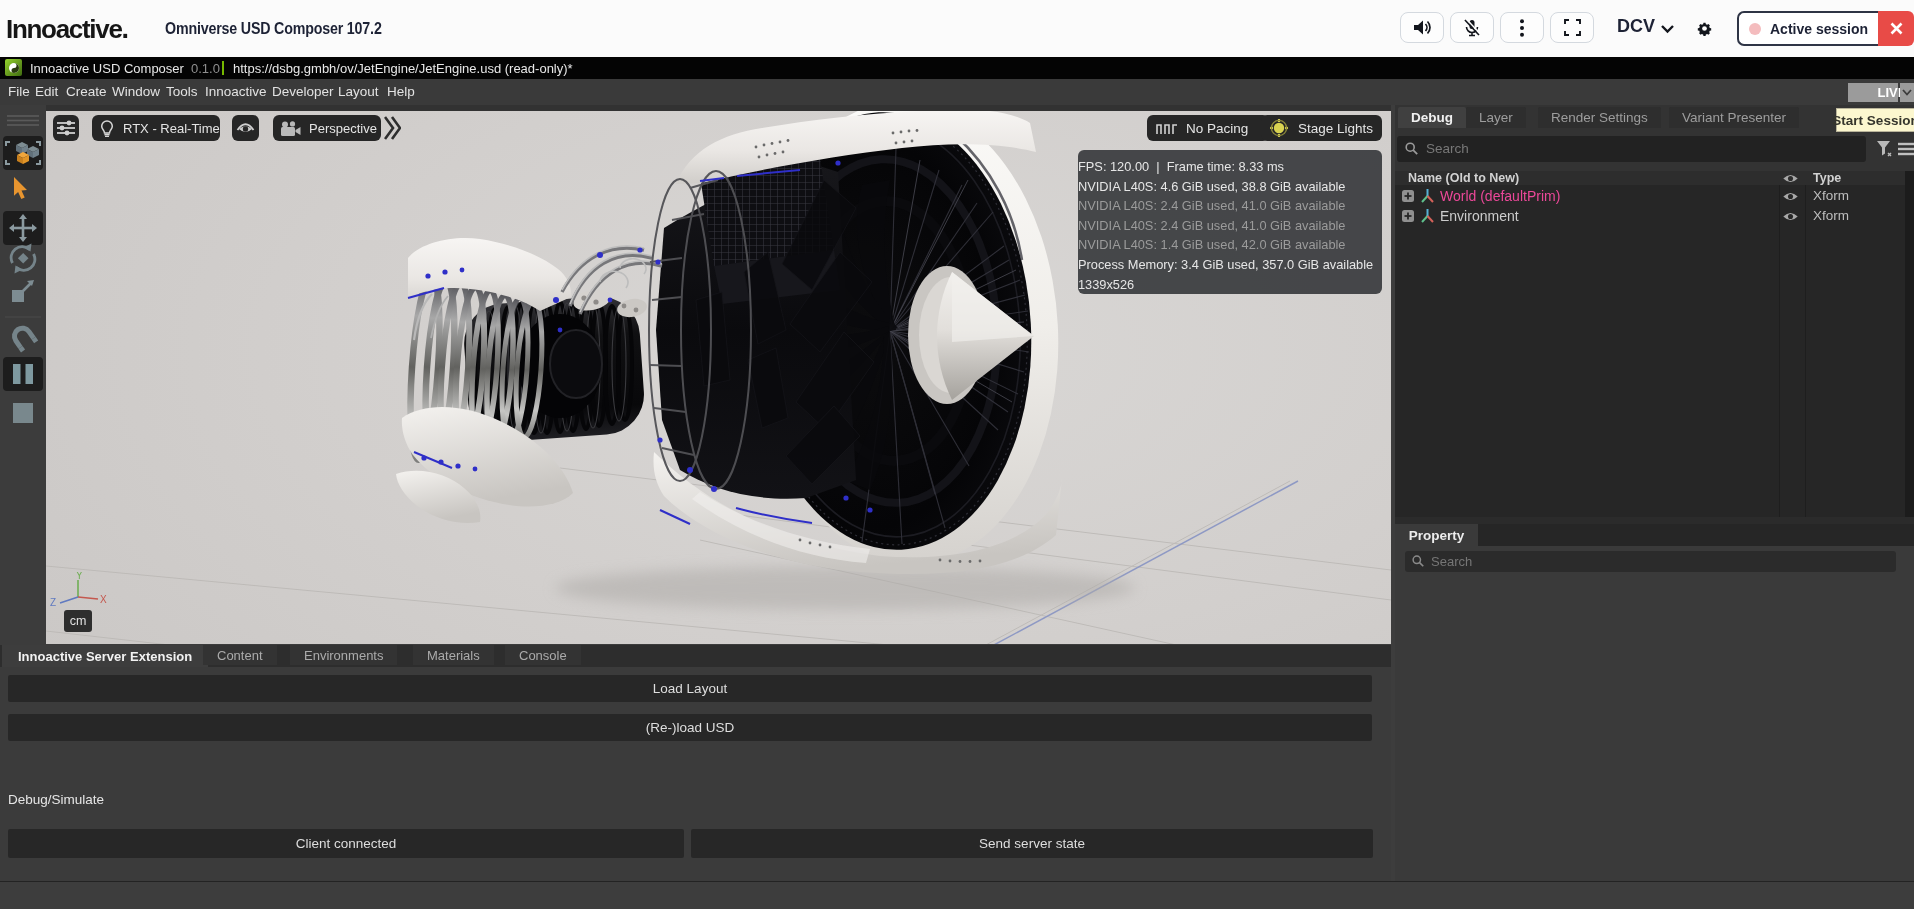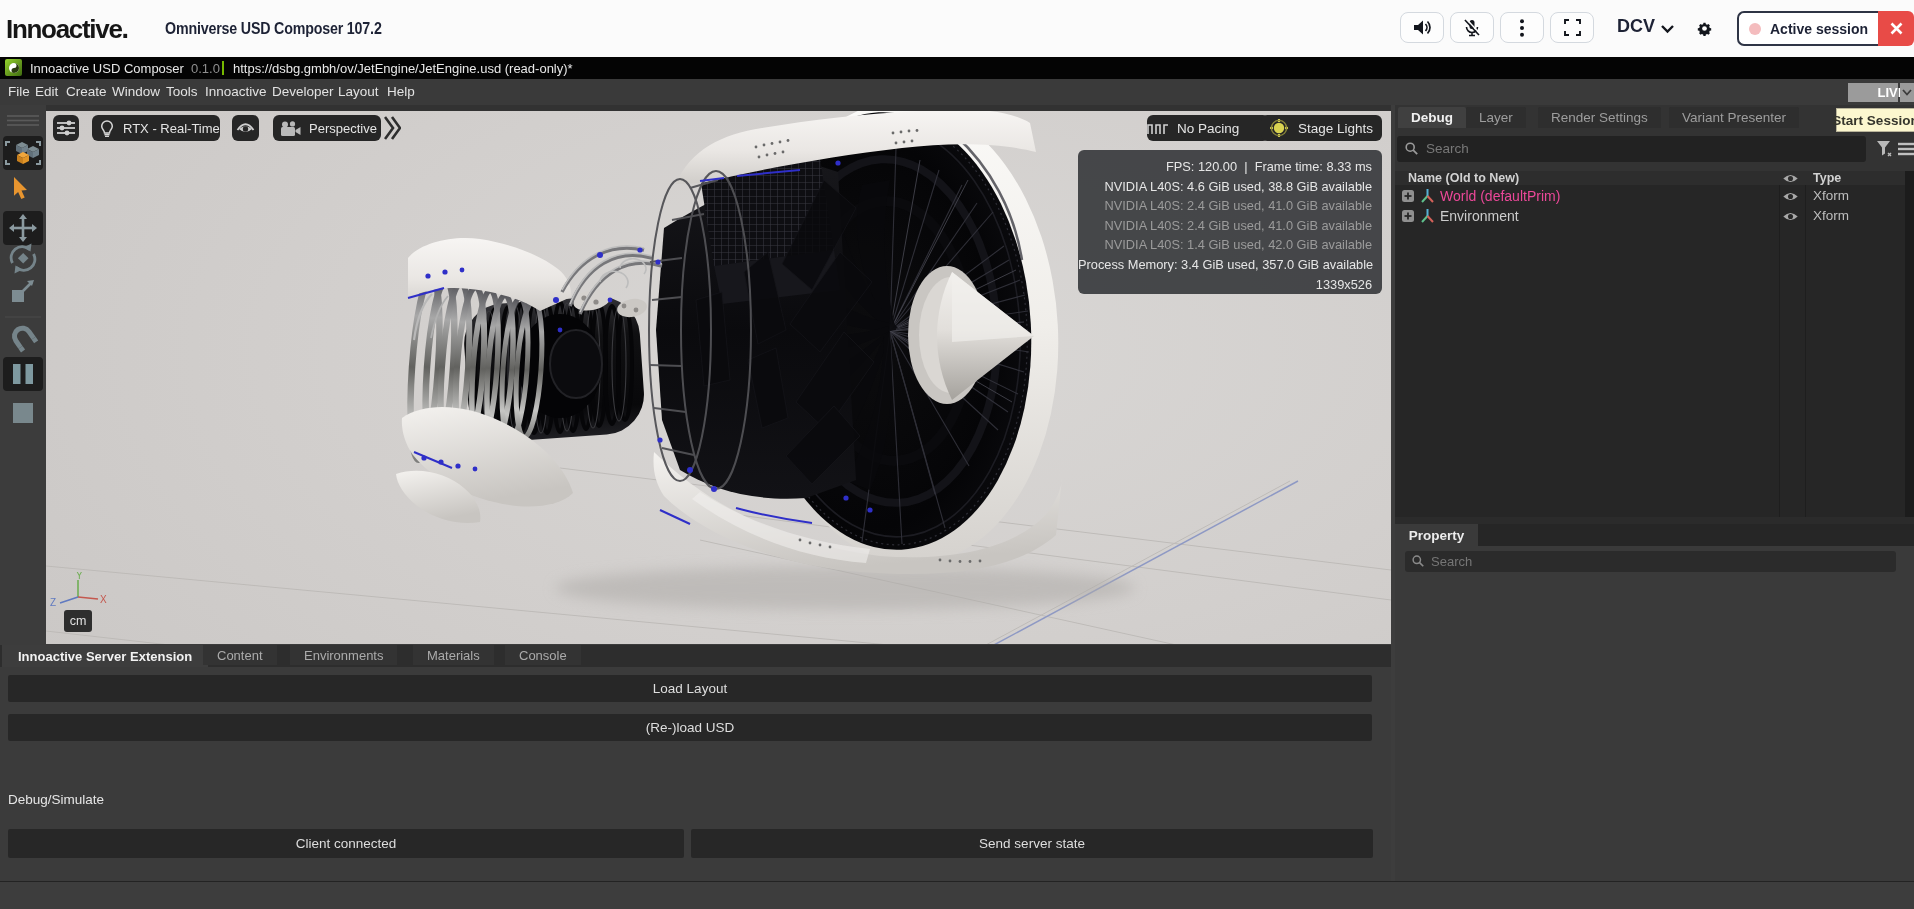--- a/index.html
+++ b/index.html
@@ -23,21 +23,21 @@
   #menubar { position:absolute; left:0; top:79px; width:1914px; height:26px; background:#3a3a3a; }
   #menubar span.m { position:absolute; top:5px; font-size:13.5px; color:#e2e2e2; }
   #livebtn { position:absolute; left:1848px; top:83px; width:50px; height:19px; background:#9b9b9b; color:#fff; font-size:13px; font-weight:700; display:flex; align-items:center; justify-content:center;padding-left:34px; }
   #livechev { position:absolute; left:1900px; top:83px; width:14px; height:19px; background:#9b9b9b; display:flex; align-items:center; justify-content:center; }
   
   #mainwrap { position:absolute; left:0; top:105px; width:1391px; height:776px; background:#3c3c3c; }
   #lefttools { position:absolute; left:0; top:105px; width:46px; height:540px; background:#3c3c3c; }
   #viewport { position:absolute; left:46px; top:111px; width:1345px; height:533px; background:radial-gradient(ellipse 1050px 540px at 64% 45%, #d9d7d5 0%, #d2cfcd 55%, #cbc8c6 100%); overflow:hidden; }
   .vbtn { position:absolute; top:4px; height:26px; background:#262626; border-radius:6px; color:#e4e4e4; font-size:13.5px; display:flex; align-items:center; justify-content:center; white-space:nowrap; }
   
-  #stats { position:absolute; left:1032px; top:39px; width:304px; height:144px; background:rgba(62,65,68,0.96); border-radius:6px; text-align:right; padding:7px 10px 0 0; font-size:12.8px; line-height:19.6px; color:#e6e6e6; white-space:nowrap; }
+  #stats { position:absolute; left:1032px; top:39px; width:304px; height:144px; background:rgba(62,65,68,0.96); border-radius:6px; padding:7px 10px 0 0; font-size:12.8px; line-height:19.6px; color:#e6e6e6; white-space:nowrap; }
   #stats .dim { color:#9b9b9b; }
   
   #botpanel { position:absolute; left:0; top:645px; width:1391px; height:236px; background:#3b3b3b; }
   .btab { position:absolute; top:0; height:20px; font-size:13px; color:#ababab; background:#333333; display:flex; align-items:center; padding:0 14px; }
   .bbtn { position:absolute; left:8px; width:1364px; height:27px; background:#272727; border-radius:2px; color:#dedede; font-size:13.5px; display:flex; align-items:center; justify-content:center; }
   
   #rightpanel { position:absolute; left:1395px; top:105px; width:519px; height:776px; background:#333333; }
   .rtab { position:absolute; top:2px; height:21px; background:#2e2e2e; color:#9d9d9d; font-size:13.5px; display:flex; align-items:center; padding:0 13px; border-radius:2px 2px 0 0; }
   #stagesearch { position:absolute; left:2px; top:31px; width:469px; height:26px; background:#222222; border-radius:3px; }
   #treehdr { position:absolute; left:0; top:66px; width:510px; height:14px; background:#2d2d2d; }
@@ -506,21 +506,21 @@
         <circle cx="5" cy="3.4" r="3" fill="#b9b9b9"></circle>
         <circle cx="12.5" cy="2.9" r="2.6" fill="#b9b9b9"></circle>
         <rect x="1" y="6" width="14" height="9" rx="1.5" fill="#b9b9b9"></rect>
         <path d="M15.5 9 l5 -3 v8 l-5 -3 z" fill="#b9b9b9"></path>
       </svg>
     Perspective
   </div>
   <svg width="17" height="26" viewBox="0 0 17 26" style="position:absolute;left:338px;top:4px">
       <path d="M1 2 l8 11 -8 11 M8 2 l8 11 -8 11" fill="none" stroke="#2e2e2e" stroke-width="2.6"></path>
     </svg>
-  <div class="vbtn" style="left:1101px;width:122px;justify-content:flex-start;">
+  <div class="vbtn" style="left:1101px;width:122px;justify-content:flex-start;padding-left:9px">
     <svg width="22" height="13" viewBox="0 0 22 13" style="margin-right:8px">
         <path d="M1 12 v-9 h4 v9 M9 12 v-9 h4 v9 M17 12 v-9 h4" fill="none" stroke="#d0d0d0" stroke-width="1.6"></path>
       </svg>
     No Pacing
   </div>
   <div class="vbtn" style="left:1215px;width:121px;justify-content:flex-start;padding-left:8px">
     <svg width="20" height="20" viewBox="0 0 20 20" style="margin-right:9px">
         <circle cx="10" cy="10" r="5.2" fill="#d8d251"></circle>
         <g stroke="#d8d251" stroke-width="2.2">
           <line x1="10" y1="1" x2="10" y2="4"></line>

